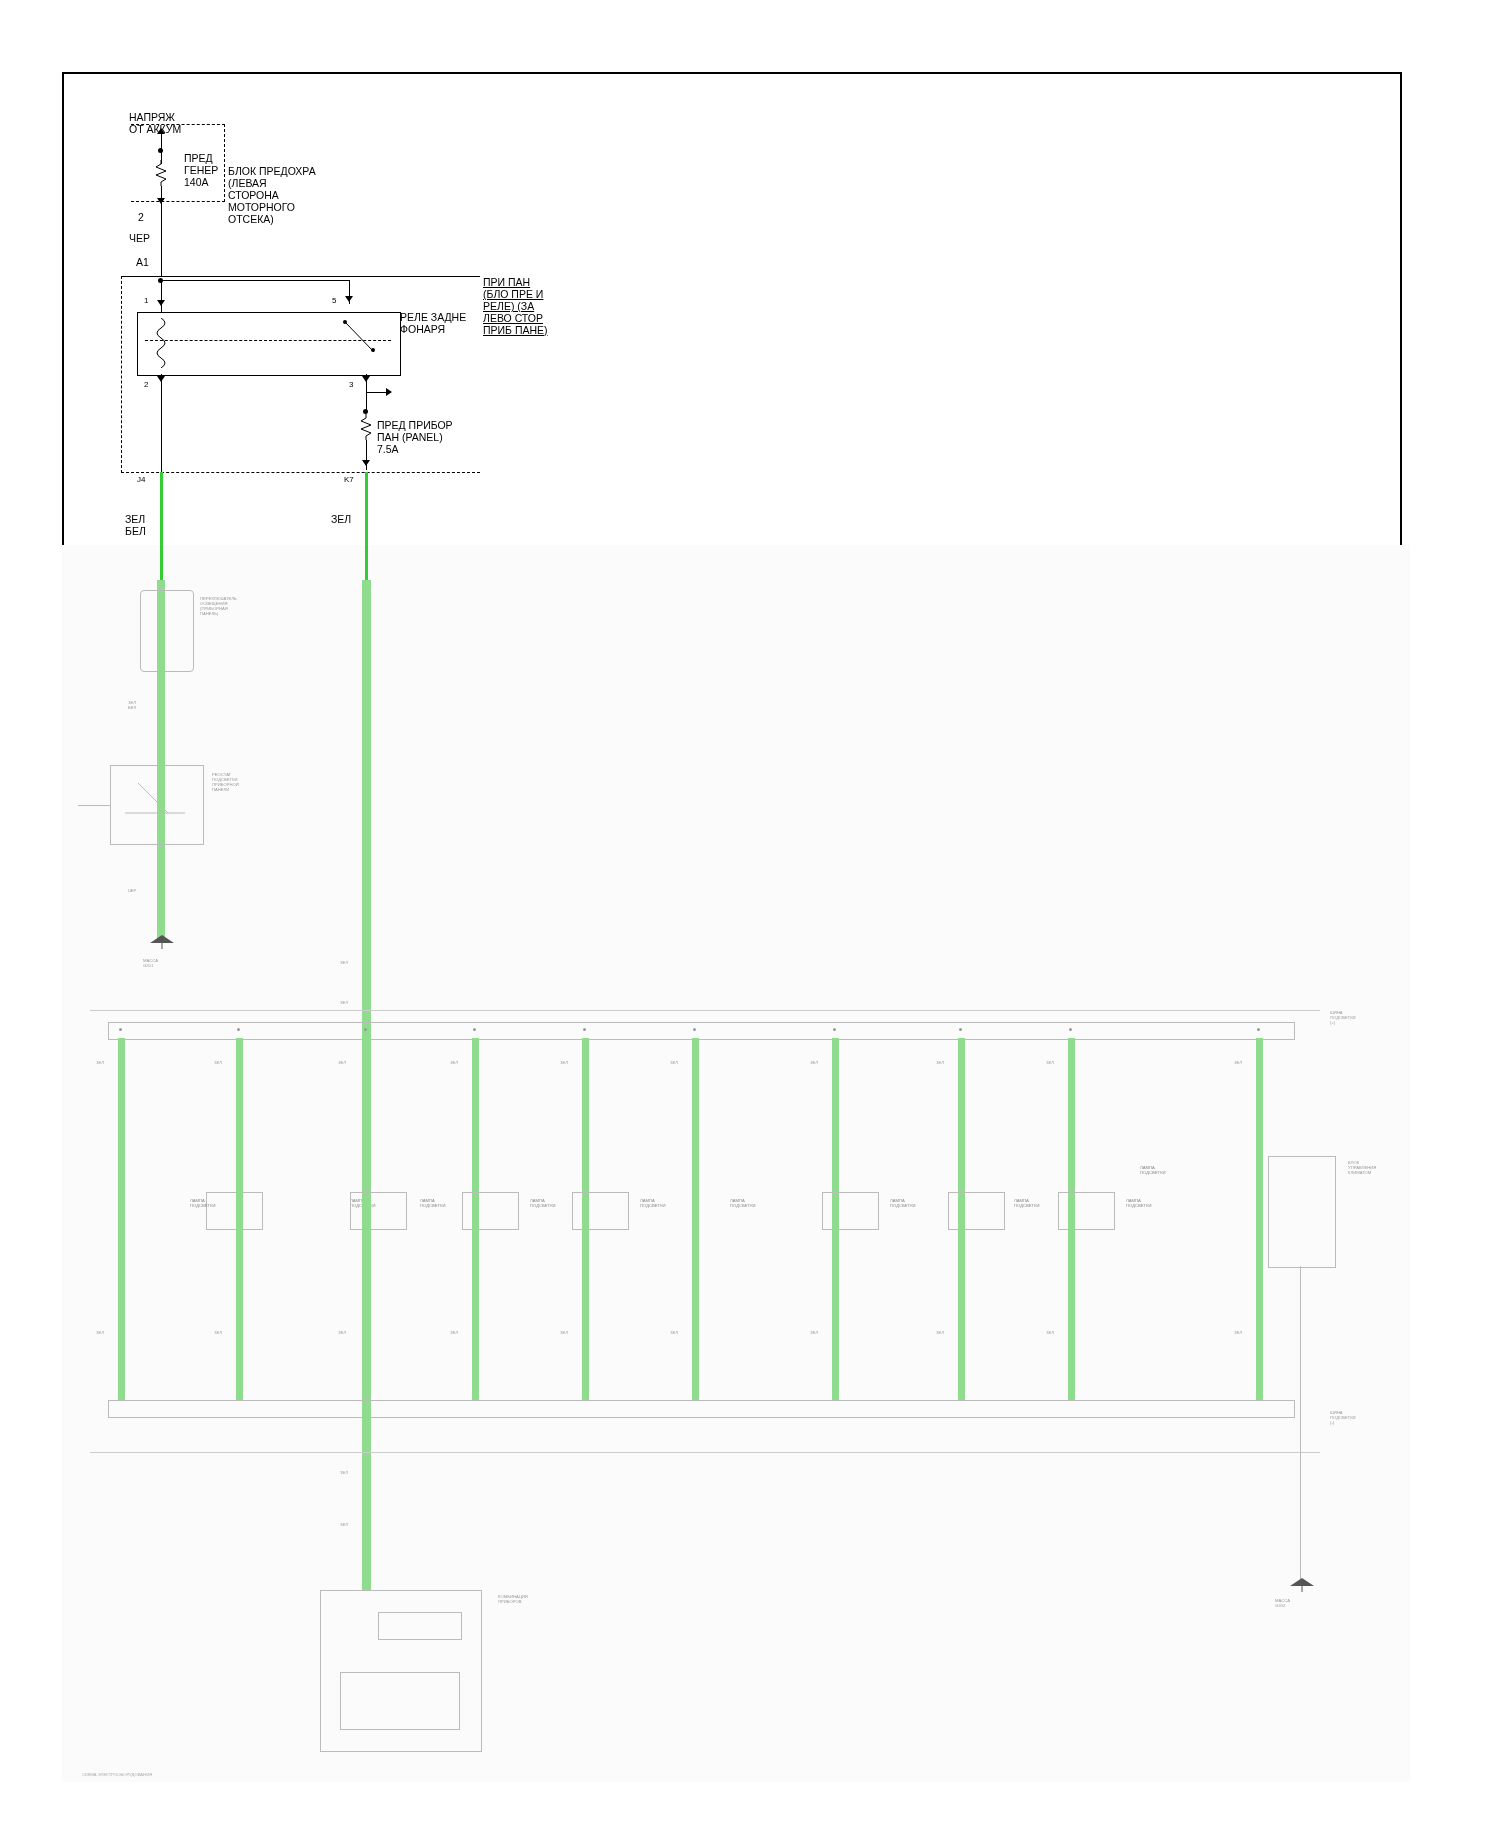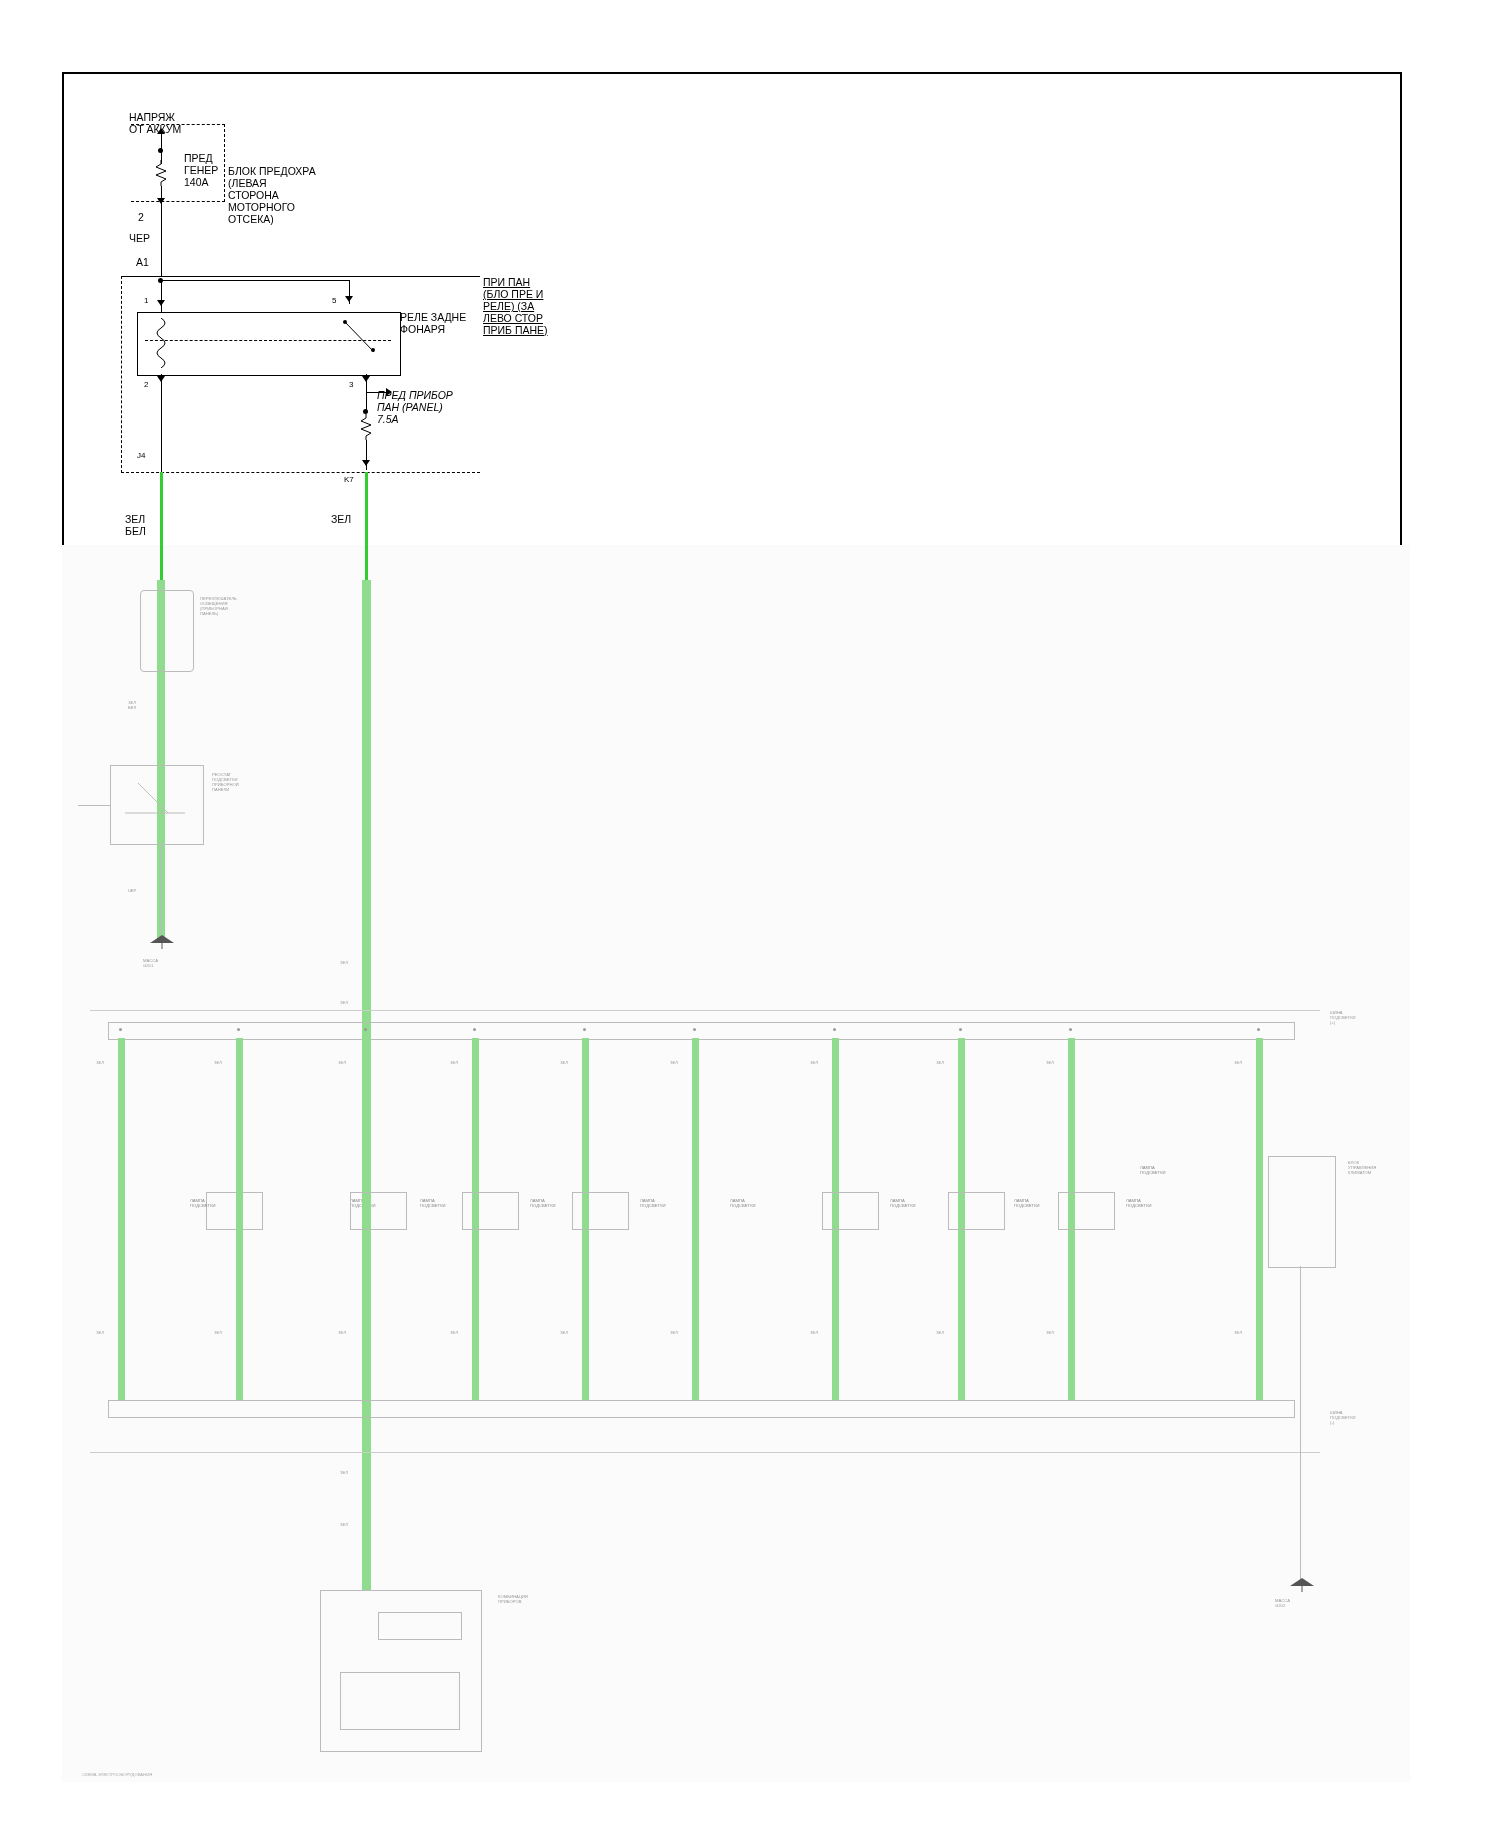--- a/index.html
+++ b/index.html
@@ -109,28 +109,28 @@
   <div class="arrowdn" style="left:362px;top:376px;"></div>
   <div class="lbl-s" style="left:349px;top:380px;">3</div>
 
   <div class="ln h" style="left:366px;top:392px;width:24px;"></div>
   <div class="arrowrt" style="left:386px;top:388px;"></div>
   <div class="ln v" style="left:366px;top:392px;height:20px;"></div>
   <div class="dot" style="left:363px;top:409px;"></div>
   <svg style="position:absolute;left:358px;top:414px;width:18px;height:26px;">
     <polyline points="8,0 8,4 3,7 13,11 3,15 13,19 8,22 8,26" fill="none" stroke="#000" stroke-width="1"></polyline>
   </svg>
-  <div class="lbl" style="left:377px;top:389px;font-style:italic;">ПРЕД ПРИБОР
+  <div class="lbl" style="left:377px;top:419px;">ПРЕД ПРИБОР
 ПАН (PANEL)
 7.5A</div>
   <div class="ln v" style="left:366px;top:440px;height:30px;"></div>
   <div class="arrowdn" style="left:362px;top:460px;"></div>
 
   <div class="ln v" style="left:161px;top:392px;height:80px;"></div>
-  <div class="lbl-s" style="left:137px;top:451px;">J4</div>
+  <div class="lbl-s" style="left:137px;top:475px;">J4</div>
   <div class="lbl-s" style="left:344px;top:475px;">K7</div>
 
   <div class="ln v grn" style="left:160px;top:472px;width:3px;height:108px;"></div>
   <div class="lbl" style="left:125px;top:513px;">ЗЕЛ
 БЕЛ</div>
 
   <div class="ln v grn" style="left:365px;top:472px;width:3px;height:108px;"></div>
   <div class="lbl" style="left:331px;top:513px;">ЗЕЛ</div>
 
   <div class="ln v grnthick" style="left:157px;top:580px;width:8px;height:360px;"></div>

